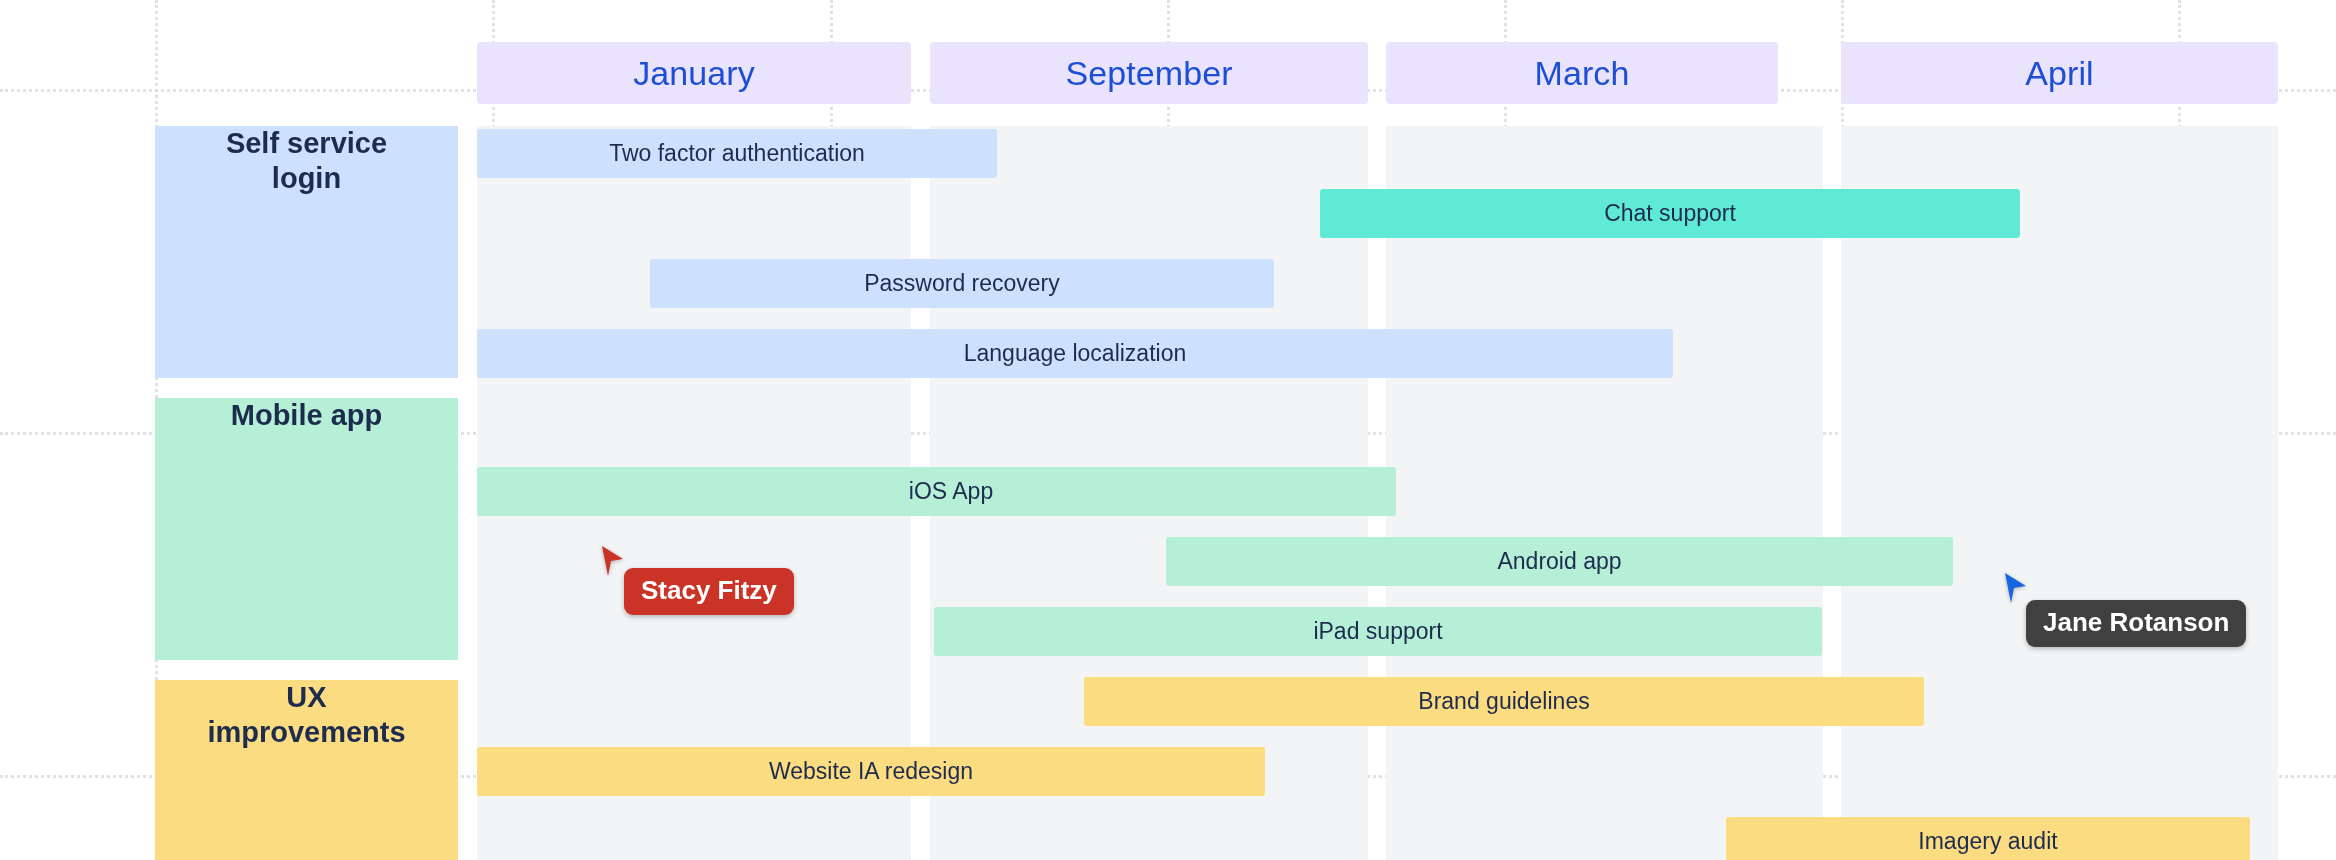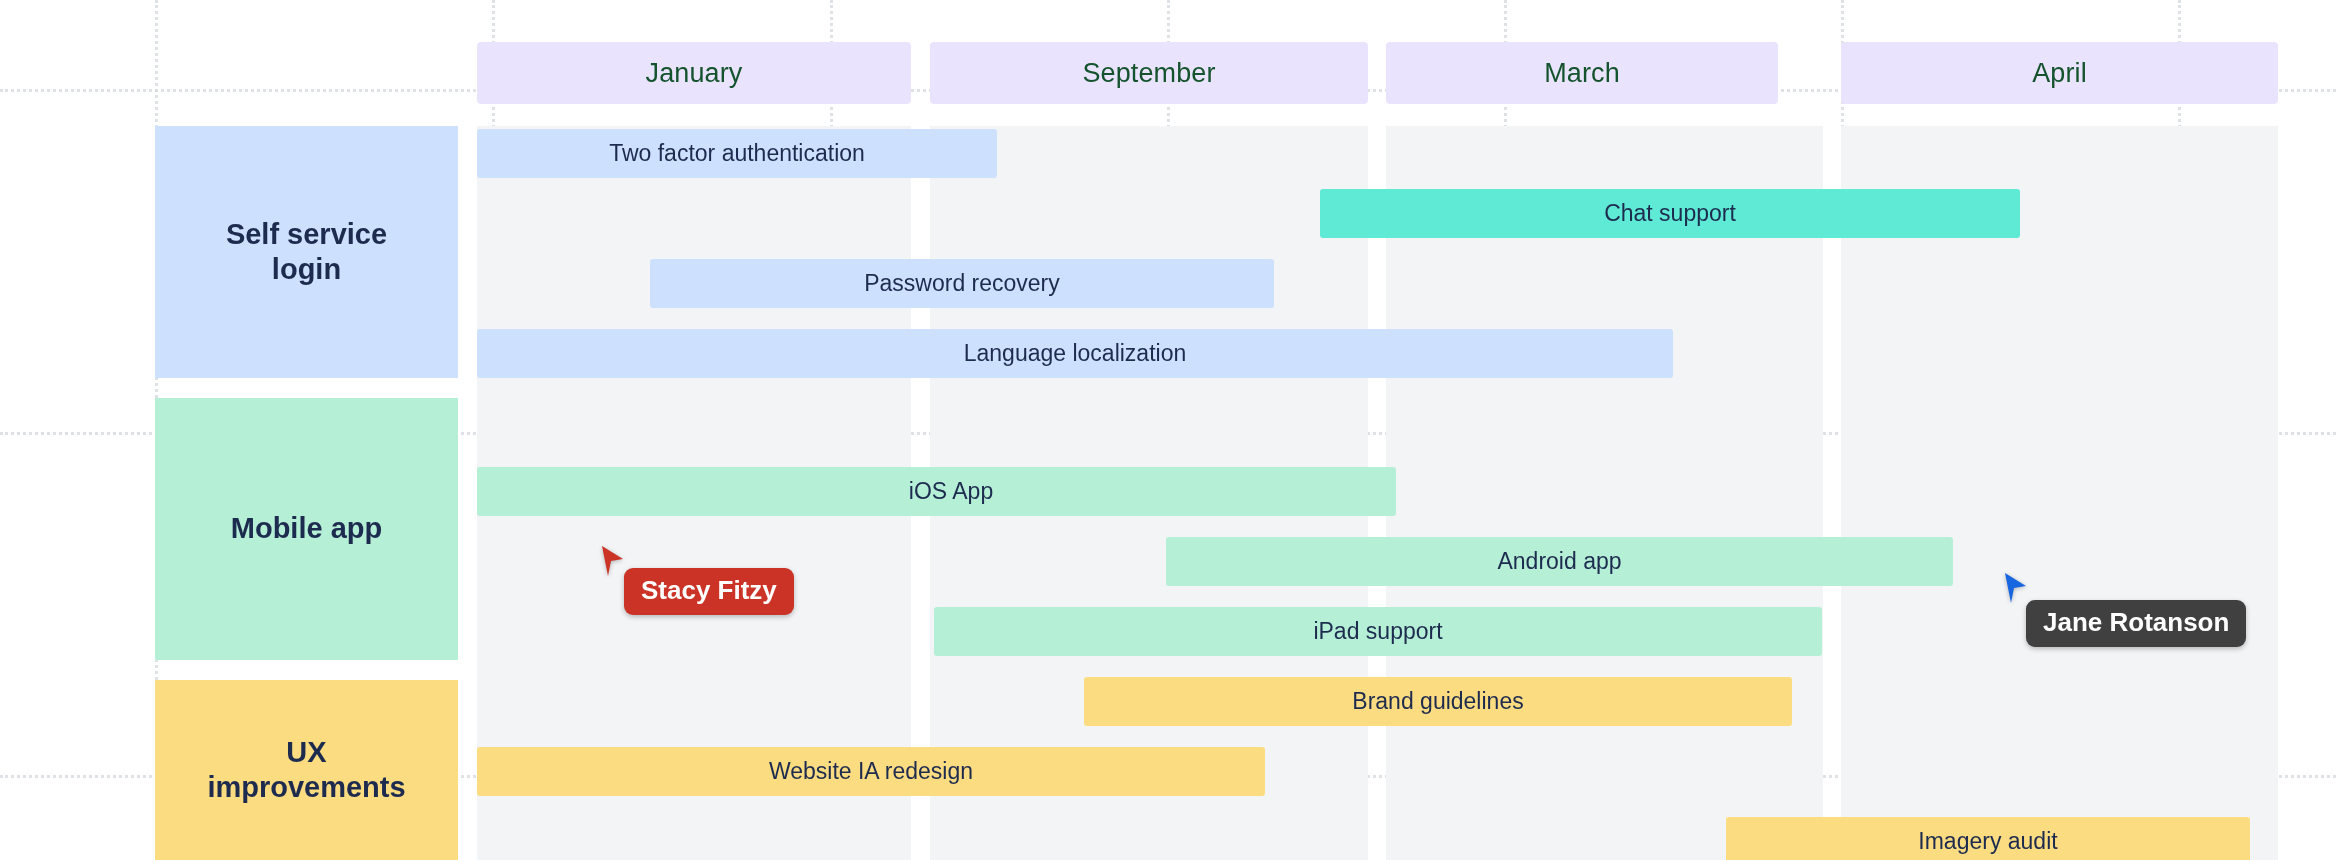--- a/index.html
+++ b/index.html
@@ -31,39 +31,39 @@
   
   #canvas{position:absolute;inset:0;z-index:1;}
 
   
   .month-head{
     position:absolute;
     height:62px;
     background:#e9e3fd;
     border-radius:4px;
     display:flex;align-items:center;justify-content:center;
-    color:#14532d;
-    font-size:27px;
+    color:#1d4ed8;
+    font-size:34px;
     font-weight:400;
     letter-spacing:.1px;
     z-index:3;
   }
 
   
   .track{
     position:absolute;
     background:#f2f4f6;
     z-index:1;
   }
 
   
   .group-label{
     position:absolute;
     left:155px;width:303px;
-    display:flex;align-items:center;justify-content:center;
+    display:flex;justify-content:center;
     text-align:center;
     color:#1d2b4f;
     font-size:29px;
     font-weight:700;
     line-height:1.22;
     z-index:2;
   }
   .group-label span{display:block;padding:0 10px;}
 
   
@@ -162,21 +162,21 @@
       </div>
       <div class="bar" style="left: 477px; width: 890px; top: 467px; background: rgb(181, 239, 213); padding-left: 29px;">
         <span>iOS App</span>
       </div>
       <div class="bar" style="left: 1166px; width: 787px; top: 537px; background: rgb(181, 239, 213);">
         <span>Android app</span>
       </div>
       <div class="bar" style="left: 934px; width: 888px; top: 607px; background: rgb(181, 239, 213);">
         <span>iPad support</span>
       </div>
-      <div class="bar" style="left: 1084px; width: 708px; top: 677px; background: rgb(252, 220, 128);">
+      <div class="bar" style="left: 1084px; width: 840px; top: 677px; background: rgb(252, 220, 128);">
         <span>Brand guidelines</span>
       </div>
       <div class="bar" style="left: 477px; width: 788px; top: 747px; background: rgb(252, 220, 128);">
         <span>Website IA redesign</span>
       </div>
       <div class="bar" style="left: 1726px; width: 524px; top: 817px; background: rgb(252, 220, 128);">
         <span>Imagery audit</span>
       </div>
     </div>
 

